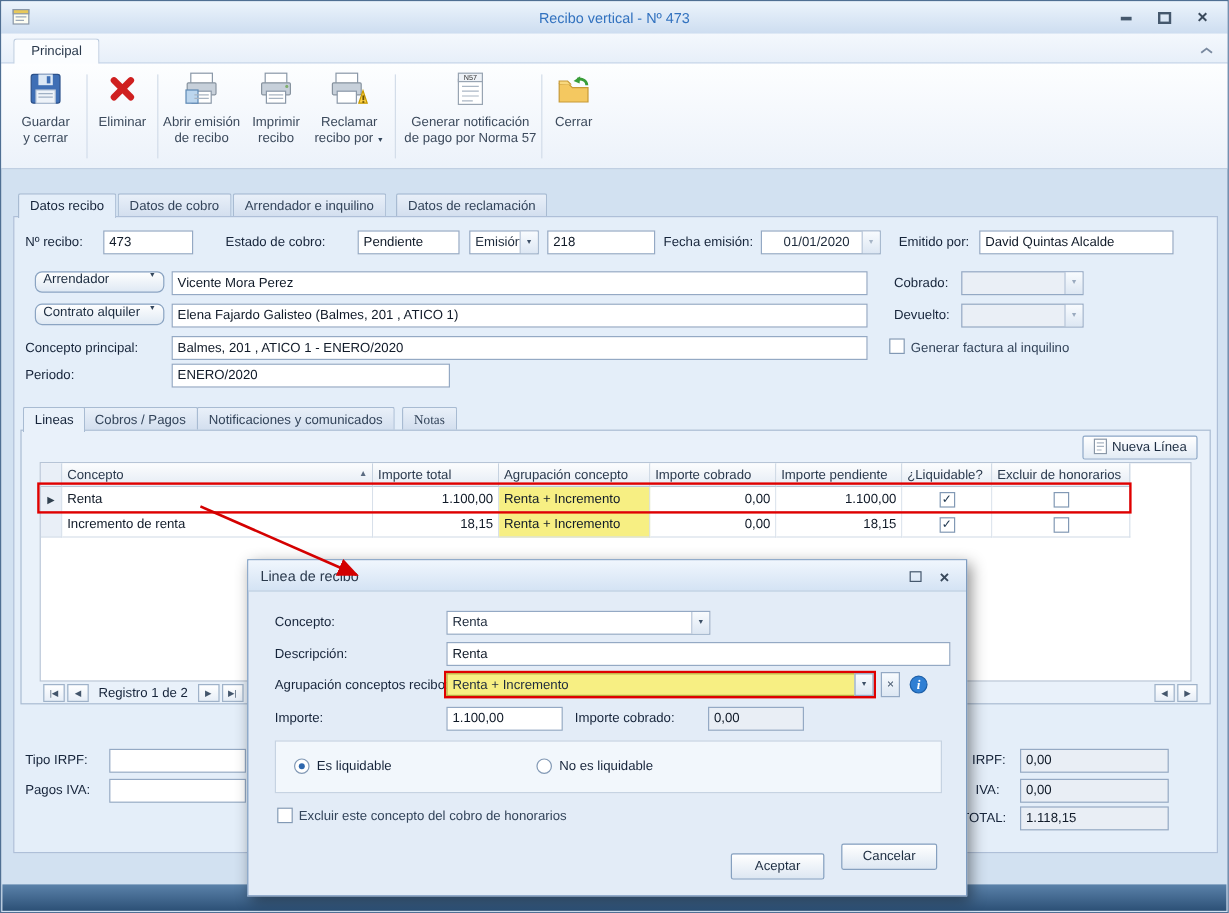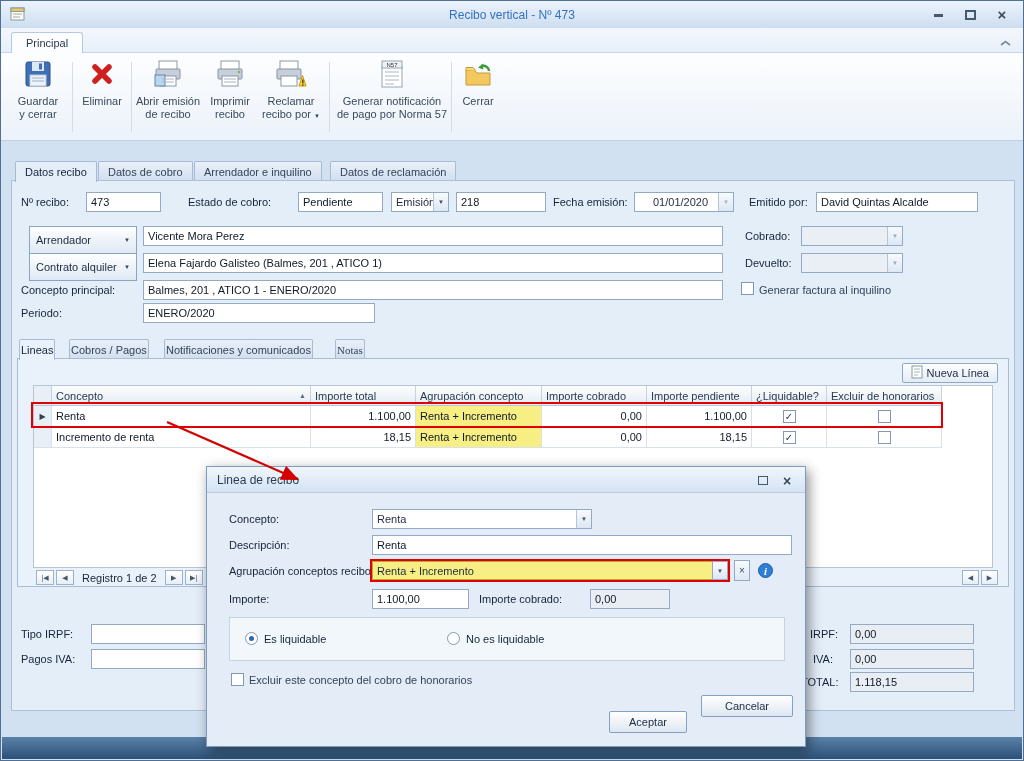--- a/index.html
+++ b/index.html
@@ -33,27 +33,27 @@
   .page { position:absolute; top:179px; left:10px; width:1004px; height:531px; background:#e4eef9; border:1px solid #aebfd8; }
 
   .lbl { position:absolute; color:#16243a; white-space:nowrap; }
   .inp { position:absolute; background:#fff; border:1px solid #94a9c4; height:20px; padding:3px 4px; white-space:nowrap; overflow:hidden; color:#101a28; }
   .inp.gray { background:#e9eef5; }
   .combo { position:absolute; display:flex; background:#fff; border:1px solid #94a9c4; height:20px; }
   .combo .val { flex:1; padding:3px 4px; white-space:nowrap; overflow:hidden; }
   .combo .arr { width:15px; background:linear-gradient(#f8fbfe,#dde7f3); border-left:1px solid #b5c4d7; display:flex; align-items:center; justify-content:center; font-size:6px; color:#3c4f66; }
   .combo.disabled { background:#eaeff6; }
   .combo.disabled .arr { color:#9aaabf; }
-  .dd-btn { position:absolute; display:flex; align-items:center; justify-content:space-between; padding:0 6px; background:linear-gradient(#fefefe,#dfe9f4); border:1px solid #8ba4c2; height:28px; border-radius:0; color:#1c2c40; }
+  .dd-btn { position:absolute; display:flex; align-items:flex-start; justify-content:space-between; padding:0 6px; background:linear-gradient(#fefefe,#dfe9f4); border:1px solid #8ba4c2; height:18px; border-radius:6px; color:#1c2c40; }
   .checkbox { width:13px; height:13px; background:#fff; border:1px solid #8299b5; display:inline-flex; align-items:center; justify-content:center; font-size:10px; font-weight:bold; color:#223a52; }
   .radio { width:13px; height:13px; border-radius:50%; background:#fff; border:1px solid #8299b5; position:relative; display:inline-block; }
   .radio.sel::after { content:""; position:absolute; left:3px; top:3px; width:5px; height:5px; border-radius:50%; background:#2f67ad; }
 
   
-  .subtab { position:absolute; top:338px; height:20px; padding:4px 1px; background:linear-gradient(#e9f0f9,#d2deee); border:1px solid #a8bbd2; border-bottom:none; border-radius:2px 2px 0 0; color:#33445a; white-space:nowrap; }
+  .subtab { position:absolute; top:338px; height:20px; padding:4px 9px; background:linear-gradient(#e9f0f9,#d2deee); border:1px solid #a8bbd2; border-bottom:none; border-radius:2px 2px 0 0; color:#33445a; white-space:nowrap; }
   .subtab.active { background:#e9f1fa; height:21px; z-index:3; color:#16243a; }
   .lines-panel { position:absolute; left:16px; top:357px; width:992px; height:229px; background:#e9f1fa; border:1px solid #a9bcd3; z-index:1; }
   .newline-btn { position:absolute; right:10px; top:4px; height:20px; display:flex; align-items:center; gap:4px; padding:0 8px; background:linear-gradient(#ffffff,#e2ebf5); border:1px solid #8fa8c6; border-radius:2px; color:#1c2c40;justify-content:space-between; }
   .grid-vp { position:absolute; left:15px; top:26px; width:960px; height:183px; background:#fff; border:1px solid #b6c4d6; overflow:hidden; }
   .g-row { position:absolute; left:0; display:flex; }
   .g-h { background:linear-gradient(#fcfdfe,#e5ecf4); border-right:1px solid #c6d2e0; border-bottom:1px solid #b9c7d8; display:flex; align-items:center; padding:0 4px; color:#2b3a4d; white-space:nowrap; overflow:hidden; }
   .g-c { border-right:1px solid #d8e0ea; border-bottom:1px solid #d8e0ea; display:flex; align-items:center; padding:0 4px; background:#fff; white-space:nowrap; overflow:hidden; color:#101a28; }
   .g-c.num { justify-content:flex-end; }
   .g-c.yellow { background:#f7ef83; }
   .g-c.center { justify-content:center; }
@@ -403,21 +403,21 @@
     <div class="groupbox" style="left:22px;top:150px;width:556px;height:44px;"></div>
     <span class="radio sel" style="position:absolute;left:38px;top:165px;"></span>
     <div class="lbl" style="left:57px;top:166px;">Es liquidable</div>
     <span class="radio" style="position:absolute;left:240px;top:165px;"></span>
     <div class="lbl" style="left:259px;top:166px;">No es liquidable</div>
 
     <span class="checkbox" style="position:absolute;left:24px;top:206px;color:transparent;"></span>
     <div class="lbl" style="left:42px;top:207px;color:#33445a;">Excluir este concepto del cobro de honorarios</div>
 
     <div class="btn" style="left:402px;top:244px;width:78px;">Aceptar</div>
-    <div class="btn" style="left:494px;top:228px;width:92px;">Cancelar</div>
+    <div class="btn" style="left:494px;top:236px;width:80px;">Cancelar</div>
   </div>
 
   <svg class="arrow-svg" width="170" height="85">
     <defs>
       <marker id="ah" markerWidth="9" markerHeight="8" refX="7" refY="3.5" orient="auto">
         <path d="M0,0 L8,3.5 L0,7 Z" fill="#d40000"></path>
       </marker>
     </defs>
     <line x1="18" y1="16" x2="148" y2="73" stroke="#d40000" stroke-width="2.2" marker-end="url(#ah)"></line>
   </svg>

